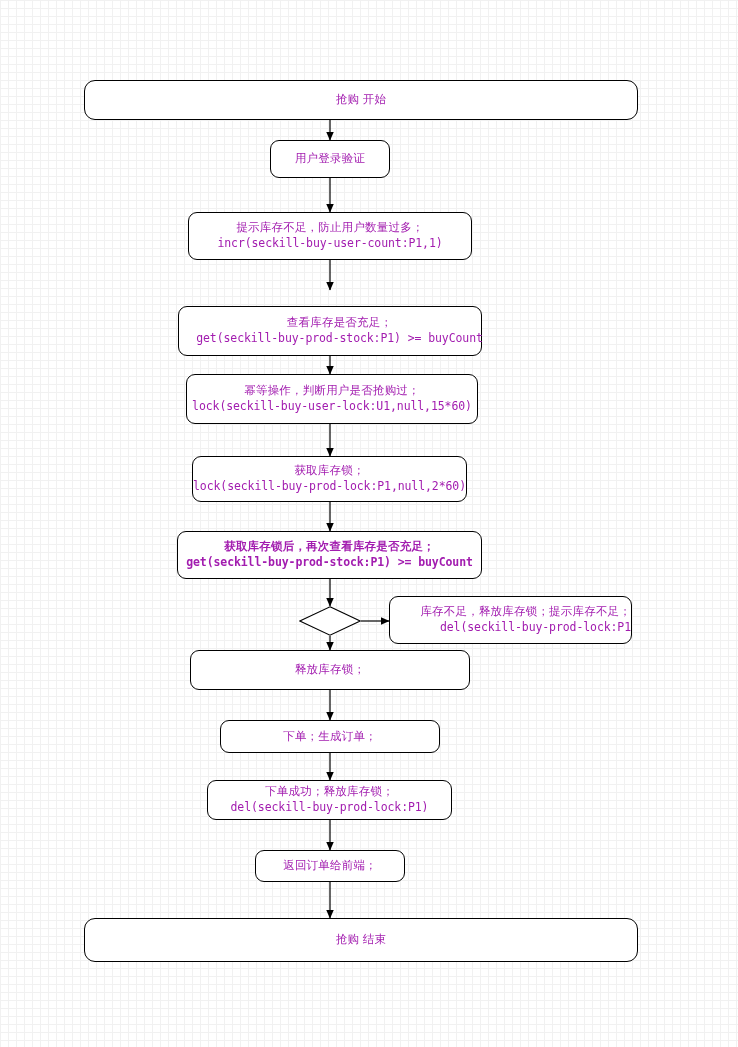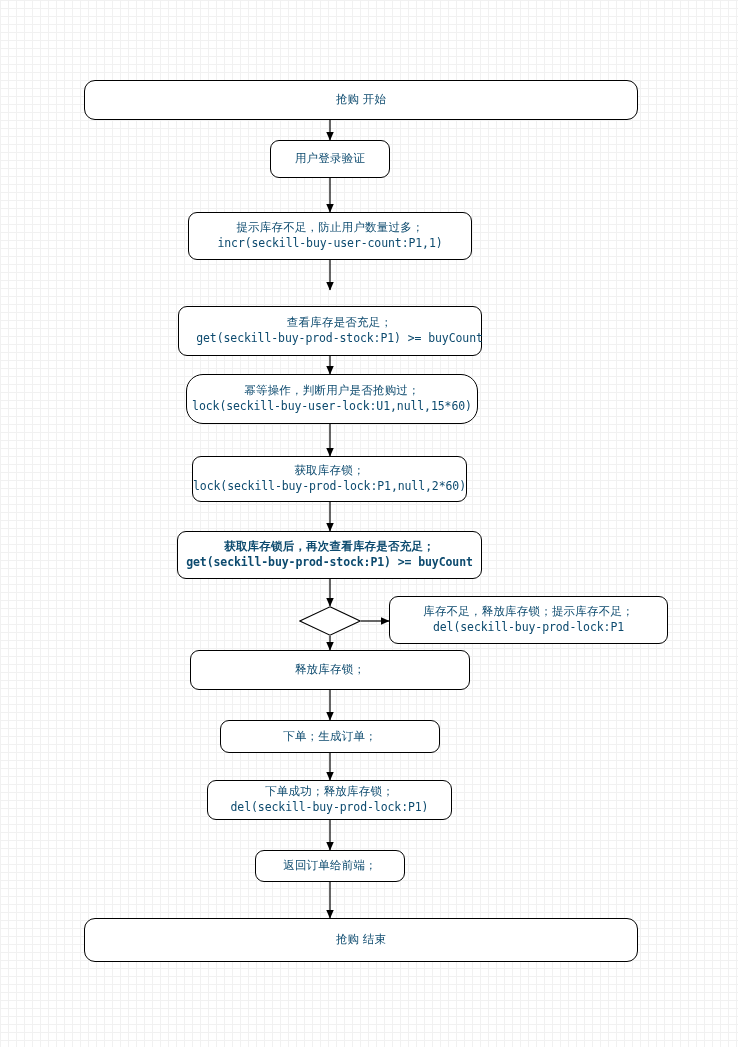--- a/index.html
+++ b/index.html
@@ -34,21 +34,21 @@
     position: absolute;
     box-sizing: border-box;
     background: #ffffff;
     border: 1.2px solid #000000;
     border-radius: 9px;
     display: flex;
     flex-direction: column;
     align-items: center;
     justify-content: center;
     text-align: center;
-    color: #0c4a6e;
+    color: #a21caf;
     line-height: 1.38;
     white-space: nowrap;
   }
   .node .line-cn {
     font-family: "Liberation Sans", "DejaVu Sans", sans-serif;
     font-size: 11.5px;
     letter-spacing: 0.2px;
   }
   .node .line-code {
     font-family: "DejaVu Sans Mono", "Liberation Mono", monospace;
@@ -115,38 +115,38 @@
         <span class="line-cn">用户登录验证</span>
       </div>
       <div class="node" style="left: 188px; top: 212px; width: 284px; height: 48px;">
         <span class="line-cn">提示库存不足，防止用户数量过多；</span>
         <span class="line-code">incr(seckill-buy-user-count:P1,1)</span>
       </div>
       <div class="node" style="left: 178px; top: 306px; width: 304px; height: 50px; padding-left: 19px;">
         <span class="line-cn">查看库存是否充足；</span>
         <span class="line-code">get(seckill-buy-prod-stock:P1) &gt;= buyCount</span>
       </div>
-      <div class="node" style="left: 186px; top: 374px; width: 292px; height: 50px; border-radius: 17px;">
+      <div class="node" style="left: 186px; top: 374px; width: 292px; height: 50px;">
         <span class="line-cn">幂等操作，判断用户是否抢购过；</span>
         <span class="line-code">lock(seckill-buy-user-lock:U1,null,15*60)</span>
       </div>
       <div class="node" style="left: 192px; top: 456px; width: 275px; height: 46px;">
         <span class="line-cn">获取库存锁；</span>
         <span class="line-code">lock(seckill-buy-prod-lock:P1,null,2*60)</span>
       </div>
       <div class="node" style="left: 177px; top: 531px; width: 305px; height: 48px; font-weight: bold;">
         <span class="line-cn">获取库存锁后，再次查看库存是否充足；</span>
         <span class="line-code">get(seckill-buy-prod-stock:P1) &gt;= buyCount</span>
       </div>
       <div class="diamond" style="left: 299px; top: 606px; width: 62px; height: 30px;">
         <svg width="62" height="30" viewBox="0 0 62 30">
           <polygon points="31,0.8 61.2,15 31,29.2 0.8,15" fill="#ffffff" stroke="#000000" stroke-width="1.2"></polygon>
         </svg>
       </div>
-      <div class="node" style="left: 389px; top: 596px; width: 279px; height: 48px;">
+      <div class="node" style="left: 389px; top: 596px; width: 243px; height: 48px; align-items: flex-end;">
         <span class="line-cn">库存不足，释放库存锁；提示库存不足；</span>
         <span class="line-code">del(seckill-buy-prod-lock:P1</span>
       </div>
       <div class="node" style="left: 190px; top: 650px; width: 280px; height: 40px;">
         <span class="line-cn">释放库存锁；</span>
       </div>
       <div class="node single" style="left: 220px; top: 720px; width: 220px; height: 33px;">
         <span class="line-cn">下单；生成订单；</span>
       </div>
       <div class="node" style="left: 207px; top: 780px; width: 245px; height: 40px;">

